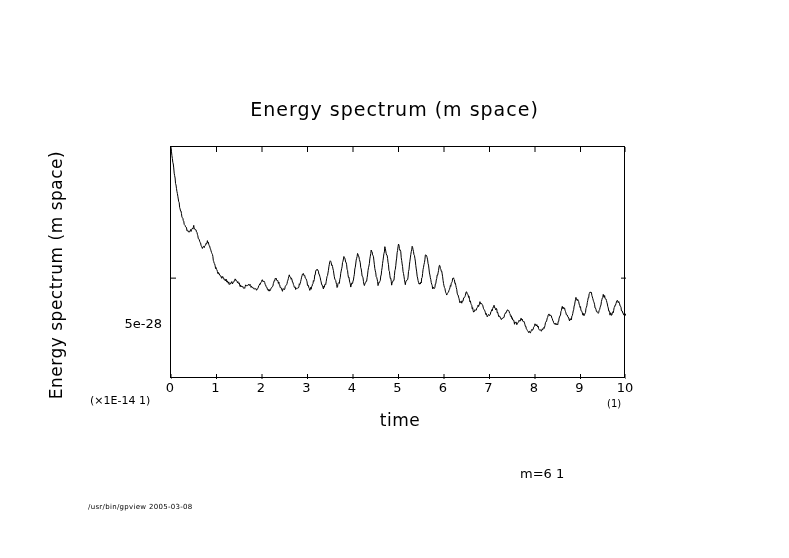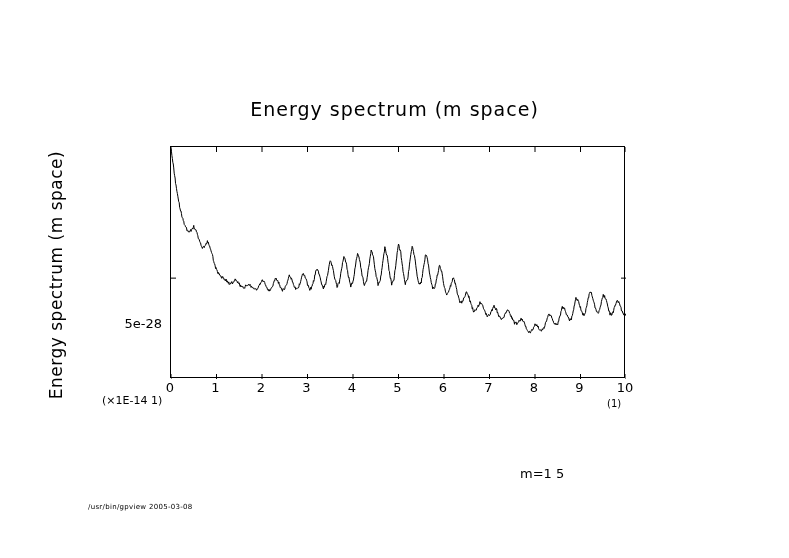--- a/index.html
+++ b/index.html
@@ -75,21 +75,21 @@
     width: 30px;
   }
   .ytick {
     position: absolute;
     font-size: 13px;
     text-align: right;
     width: 60px;
   }
   .expo-left {
     position: absolute;
-    left: 102px;
+    left: 90px;
     top: 394px;
     font-size: 11px;
   }
   .expo-right {
     position: absolute;
     left: 607px;
     top: 398px;
     font-size: 10px;
   }
   .legend {
@@ -147,27 +147,28 @@
         <line x1="364" y1="0" x2="364" y2="5" stroke="#000" stroke-width="1"></line>
         <line x1="409.5" y1="232" x2="409.5" y2="227" stroke="#000" stroke-width="1"></line>
         <line x1="409.5" y1="0" x2="409.5" y2="5" stroke="#000" stroke-width="1"></line>
         <line x1="455" y1="232" x2="455" y2="227" stroke="#000" stroke-width="1"></line>
         <line x1="455" y1="0" x2="455" y2="5" stroke="#000" stroke-width="1"></line>
         <line x1="0" y1="131.1304347826087" x2="5" y2="131.1304347826087" stroke="#000" stroke-width="1"></line>
         <line x1="455" y1="131.1304347826087" x2="450" y2="131.1304347826087" stroke="#000" stroke-width="1"></line>
       </svg>
   </div>
 
+  <div class="xlabel">time</div>
 
   <div class="ytick" id="ytick0" style="left: 102px; top: 268.13px; margin-top: 48px;">5e-28</div>
 
   <div class="expo-left">(×1E-14 1)</div>
   <div class="expo-right">(1)</div>
 
-  <div class="legend">m=1 5</div>
+  <div class="legend">m=6 1</div>
 
   <div class="footer-left">/usr/bin/gpview  2005-03-08</div>
 
 <div class="xtick" style="left: 155px;">0</div>
     <div class="xtick" style="left: 200.5px;">1</div>
     <div class="xtick" style="left: 246px;">2</div>
     <div class="xtick" style="left: 291.5px;">3</div>
     <div class="xtick" style="left: 337px;">4</div>
     <div class="xtick" style="left: 382.5px;">5</div>
     <div class="xtick" style="left: 428px;">6</div>

